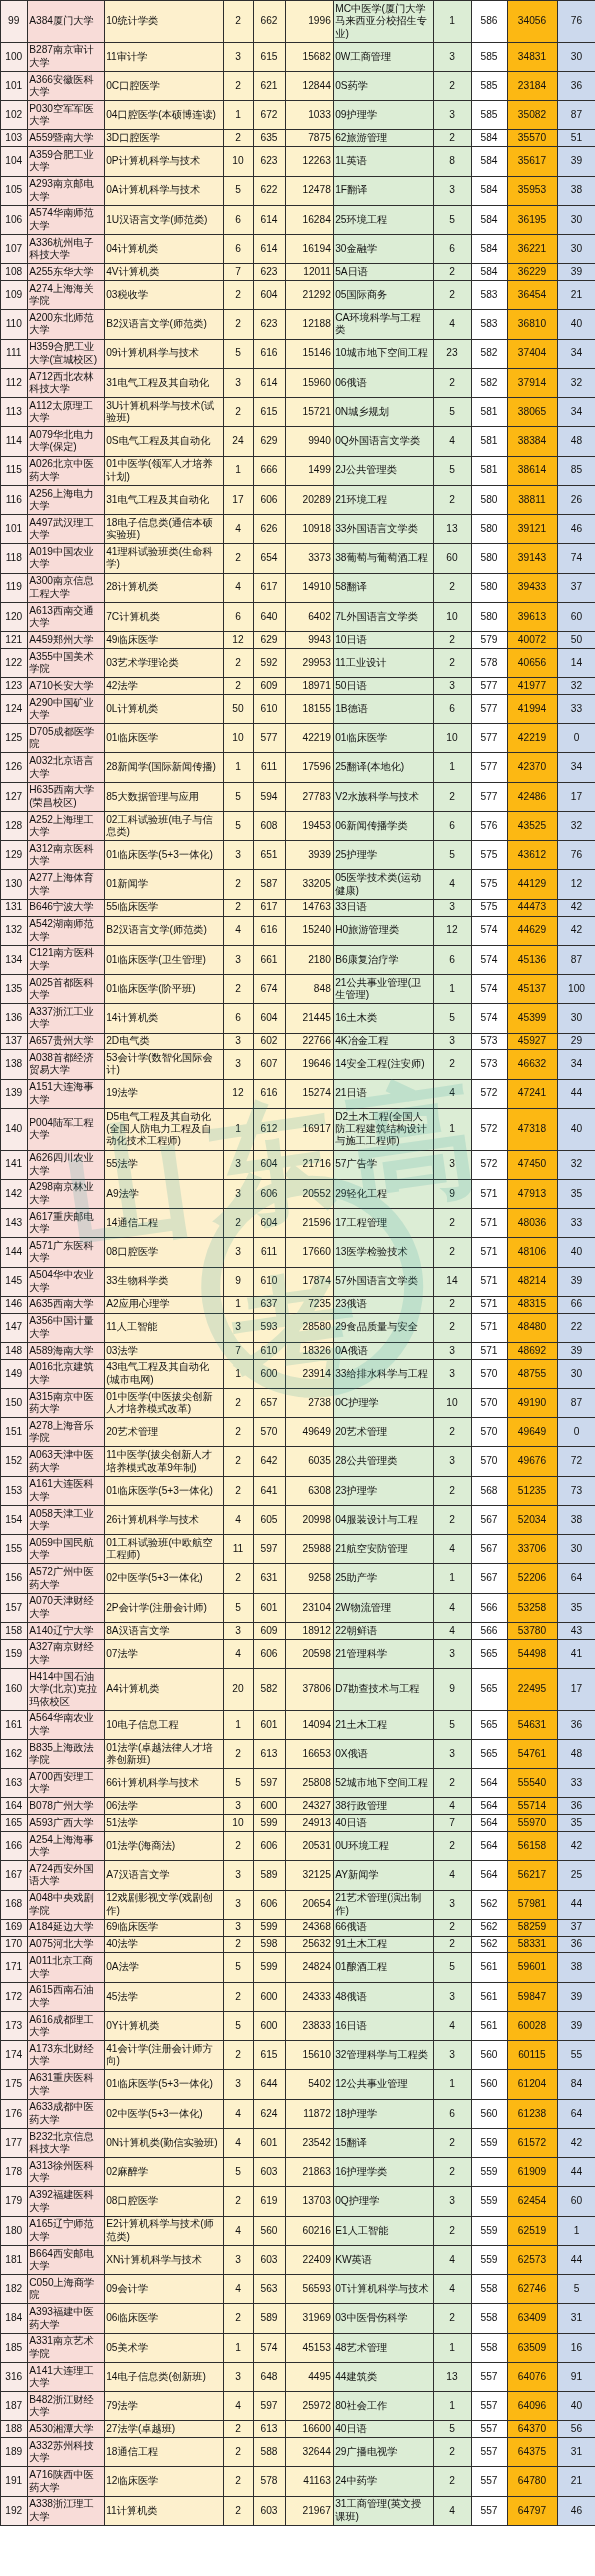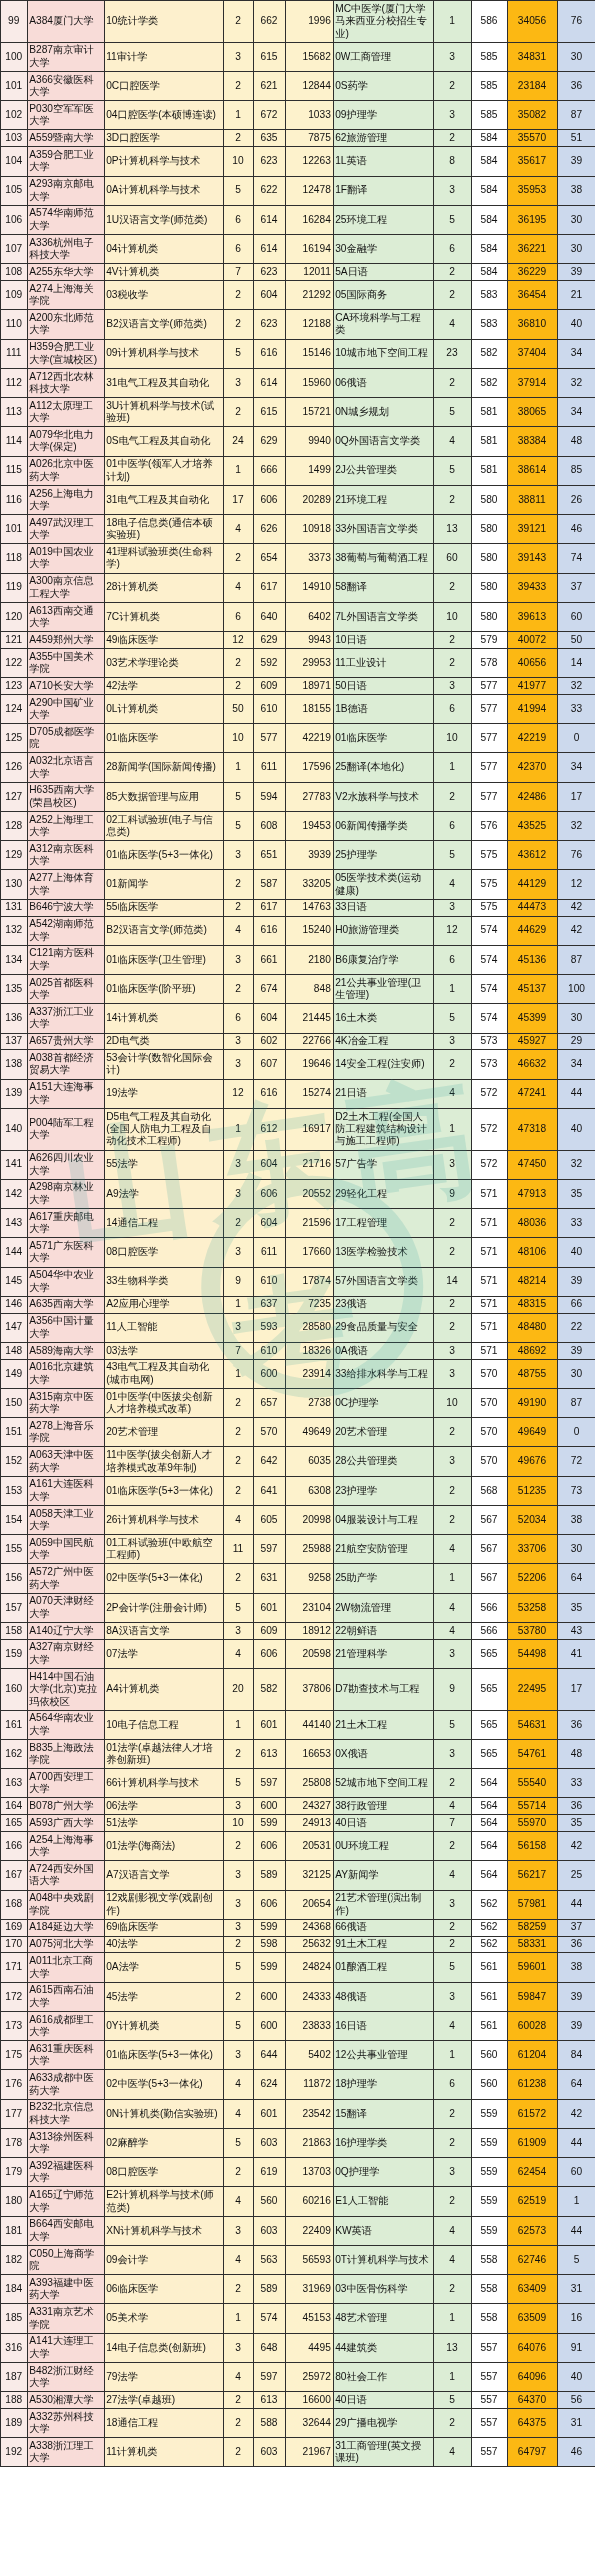--- a/index.html
+++ b/index.html
@@ -889,21 +889,21 @@
           <td class="c8">565</td>
           <td class="c9">22495</td>
           <td class="c10">17</td>
         </tr>
         <tr>
           <td class="c0">161</td>
           <td class="c1">A564华南农业大学</td>
           <td class="c2">10电子信息工程</td>
           <td class="c3">1</td>
           <td class="c4">601</td>
-          <td class="c5">44140</td>
+          <td class="c5">14094</td>
           <td class="c6">21土木工程</td>
           <td class="c7">5</td>
           <td class="c8">565</td>
           <td class="c9">54631</td>
           <td class="c10">36</td>
         </tr>
         <tr>
           <td class="c0">162</td>
           <td class="c1">B835上海政法学院</td>
           <td class="c2">01法学(卓越法律人才培养创新班)</td>
@@ -1053,20 +1053,33 @@
           <td class="c3">5</td>
           <td class="c4">600</td>
           <td class="c5">23833</td>
           <td class="c6">16日语</td>
           <td class="c7">4</td>
           <td class="c8">561</td>
           <td class="c9">60028</td>
           <td class="c10">39</td>
         </tr>
         <tr>
+          <td class="c0">174</td>
+          <td class="c1">A173东北财经大学</td>
+          <td class="c2">41会计学(注册会计师方向)</td>
+          <td class="c3">2</td>
+          <td class="c4">615</td>
+          <td class="c5">15610</td>
+          <td class="c6">32管理科学与工程类</td>
+          <td class="c7">3</td>
+          <td class="c8">560</td>
+          <td class="c9">60115</td>
+          <td class="c10">55</td>
+        </tr>
+        <tr>
           <td class="c0">175</td>
           <td class="c1">A631重庆医科大学</td>
           <td class="c2">01临床医学(5+3一体化)</td>
           <td class="c3">3</td>
           <td class="c4">644</td>
           <td class="c5">5402</td>
           <td class="c6">12公共事业管理</td>
           <td class="c7">1</td>
           <td class="c8">560</td>
           <td class="c9">61204</td>
@@ -1235,20 +1248,33 @@
           <td class="c3">2</td>
           <td class="c4">588</td>
           <td class="c5">32644</td>
           <td class="c6">29广播电视学</td>
           <td class="c7">2</td>
           <td class="c8">557</td>
           <td class="c9">64375</td>
           <td class="c10">31</td>
         </tr>
         <tr>
+          <td class="c0">191</td>
+          <td class="c1">A716陕西中医药大学</td>
+          <td class="c2">12临床医学</td>
+          <td class="c3">2</td>
+          <td class="c4">578</td>
+          <td class="c5">41163</td>
+          <td class="c6">24中药学</td>
+          <td class="c7">2</td>
+          <td class="c8">557</td>
+          <td class="c9">64780</td>
+          <td class="c10">21</td>
+        </tr>
+        <tr>
           <td class="c0">192</td>
           <td class="c1">A338浙江理工大学</td>
           <td class="c2">11计算机类</td>
           <td class="c3">2</td>
           <td class="c4">603</td>
           <td class="c5">21967</td>
           <td class="c6">31工商管理(英文授课班)</td>
           <td class="c7">4</td>
           <td class="c8">557</td>
           <td class="c9">64797</td>

